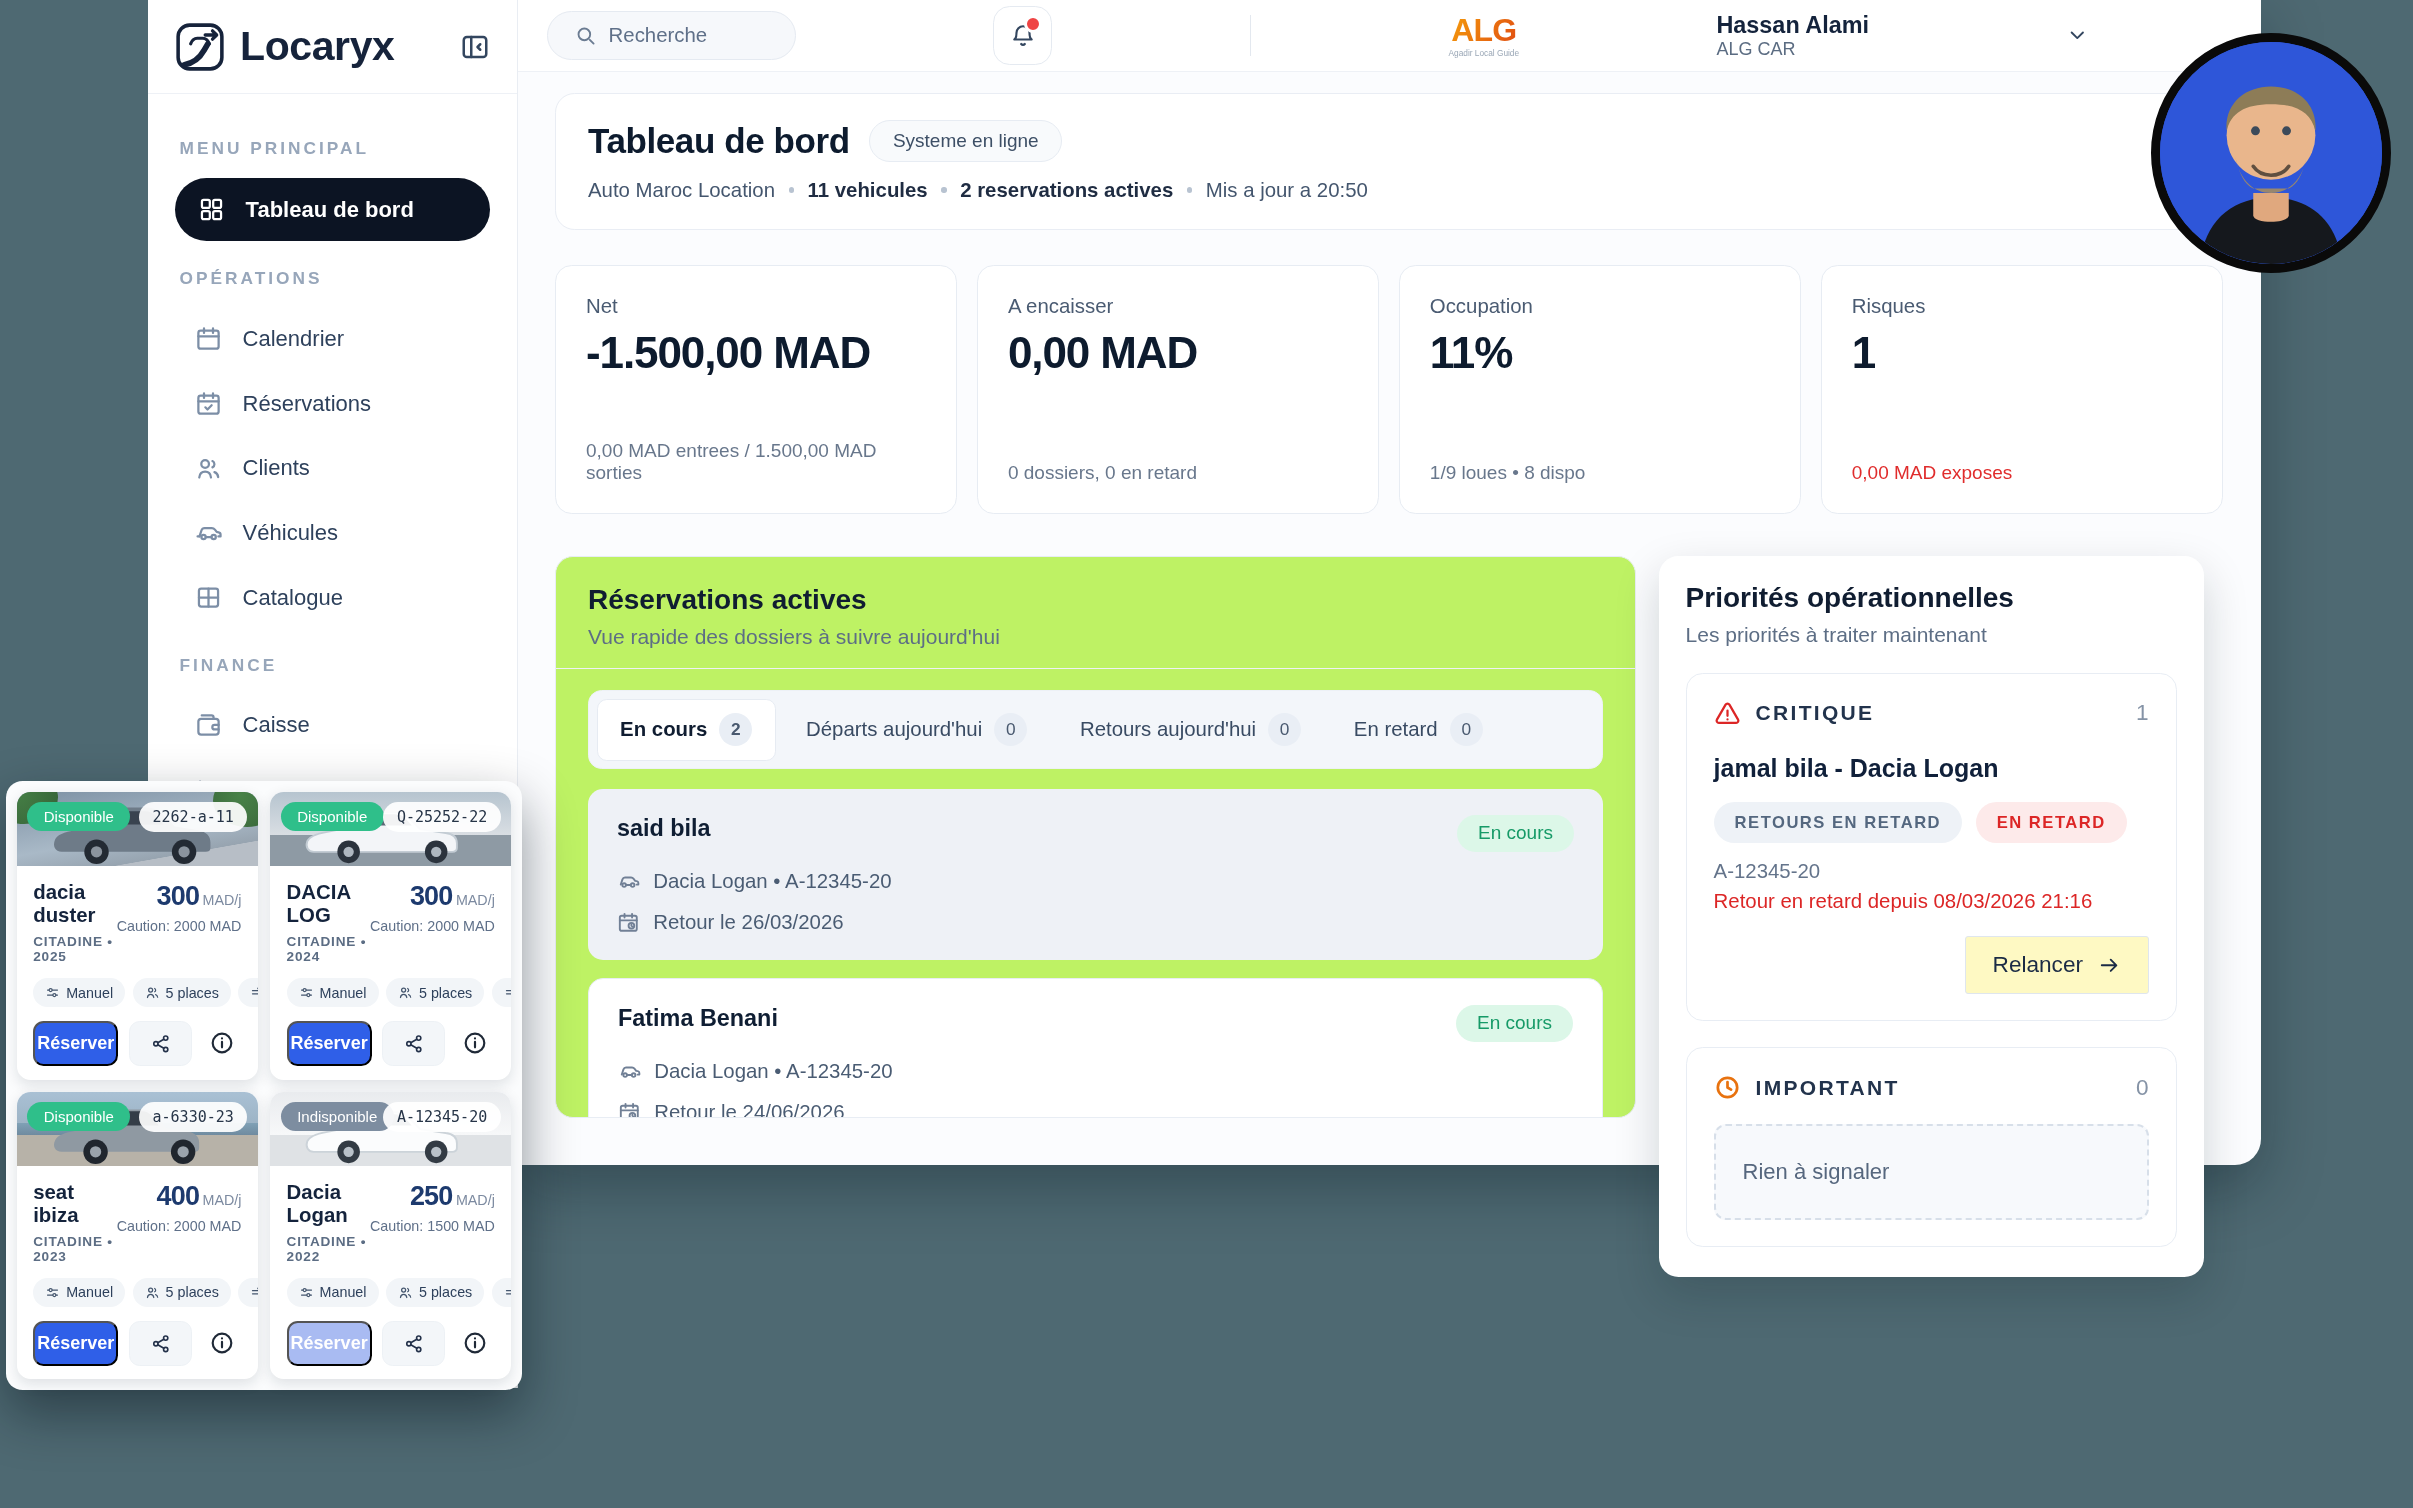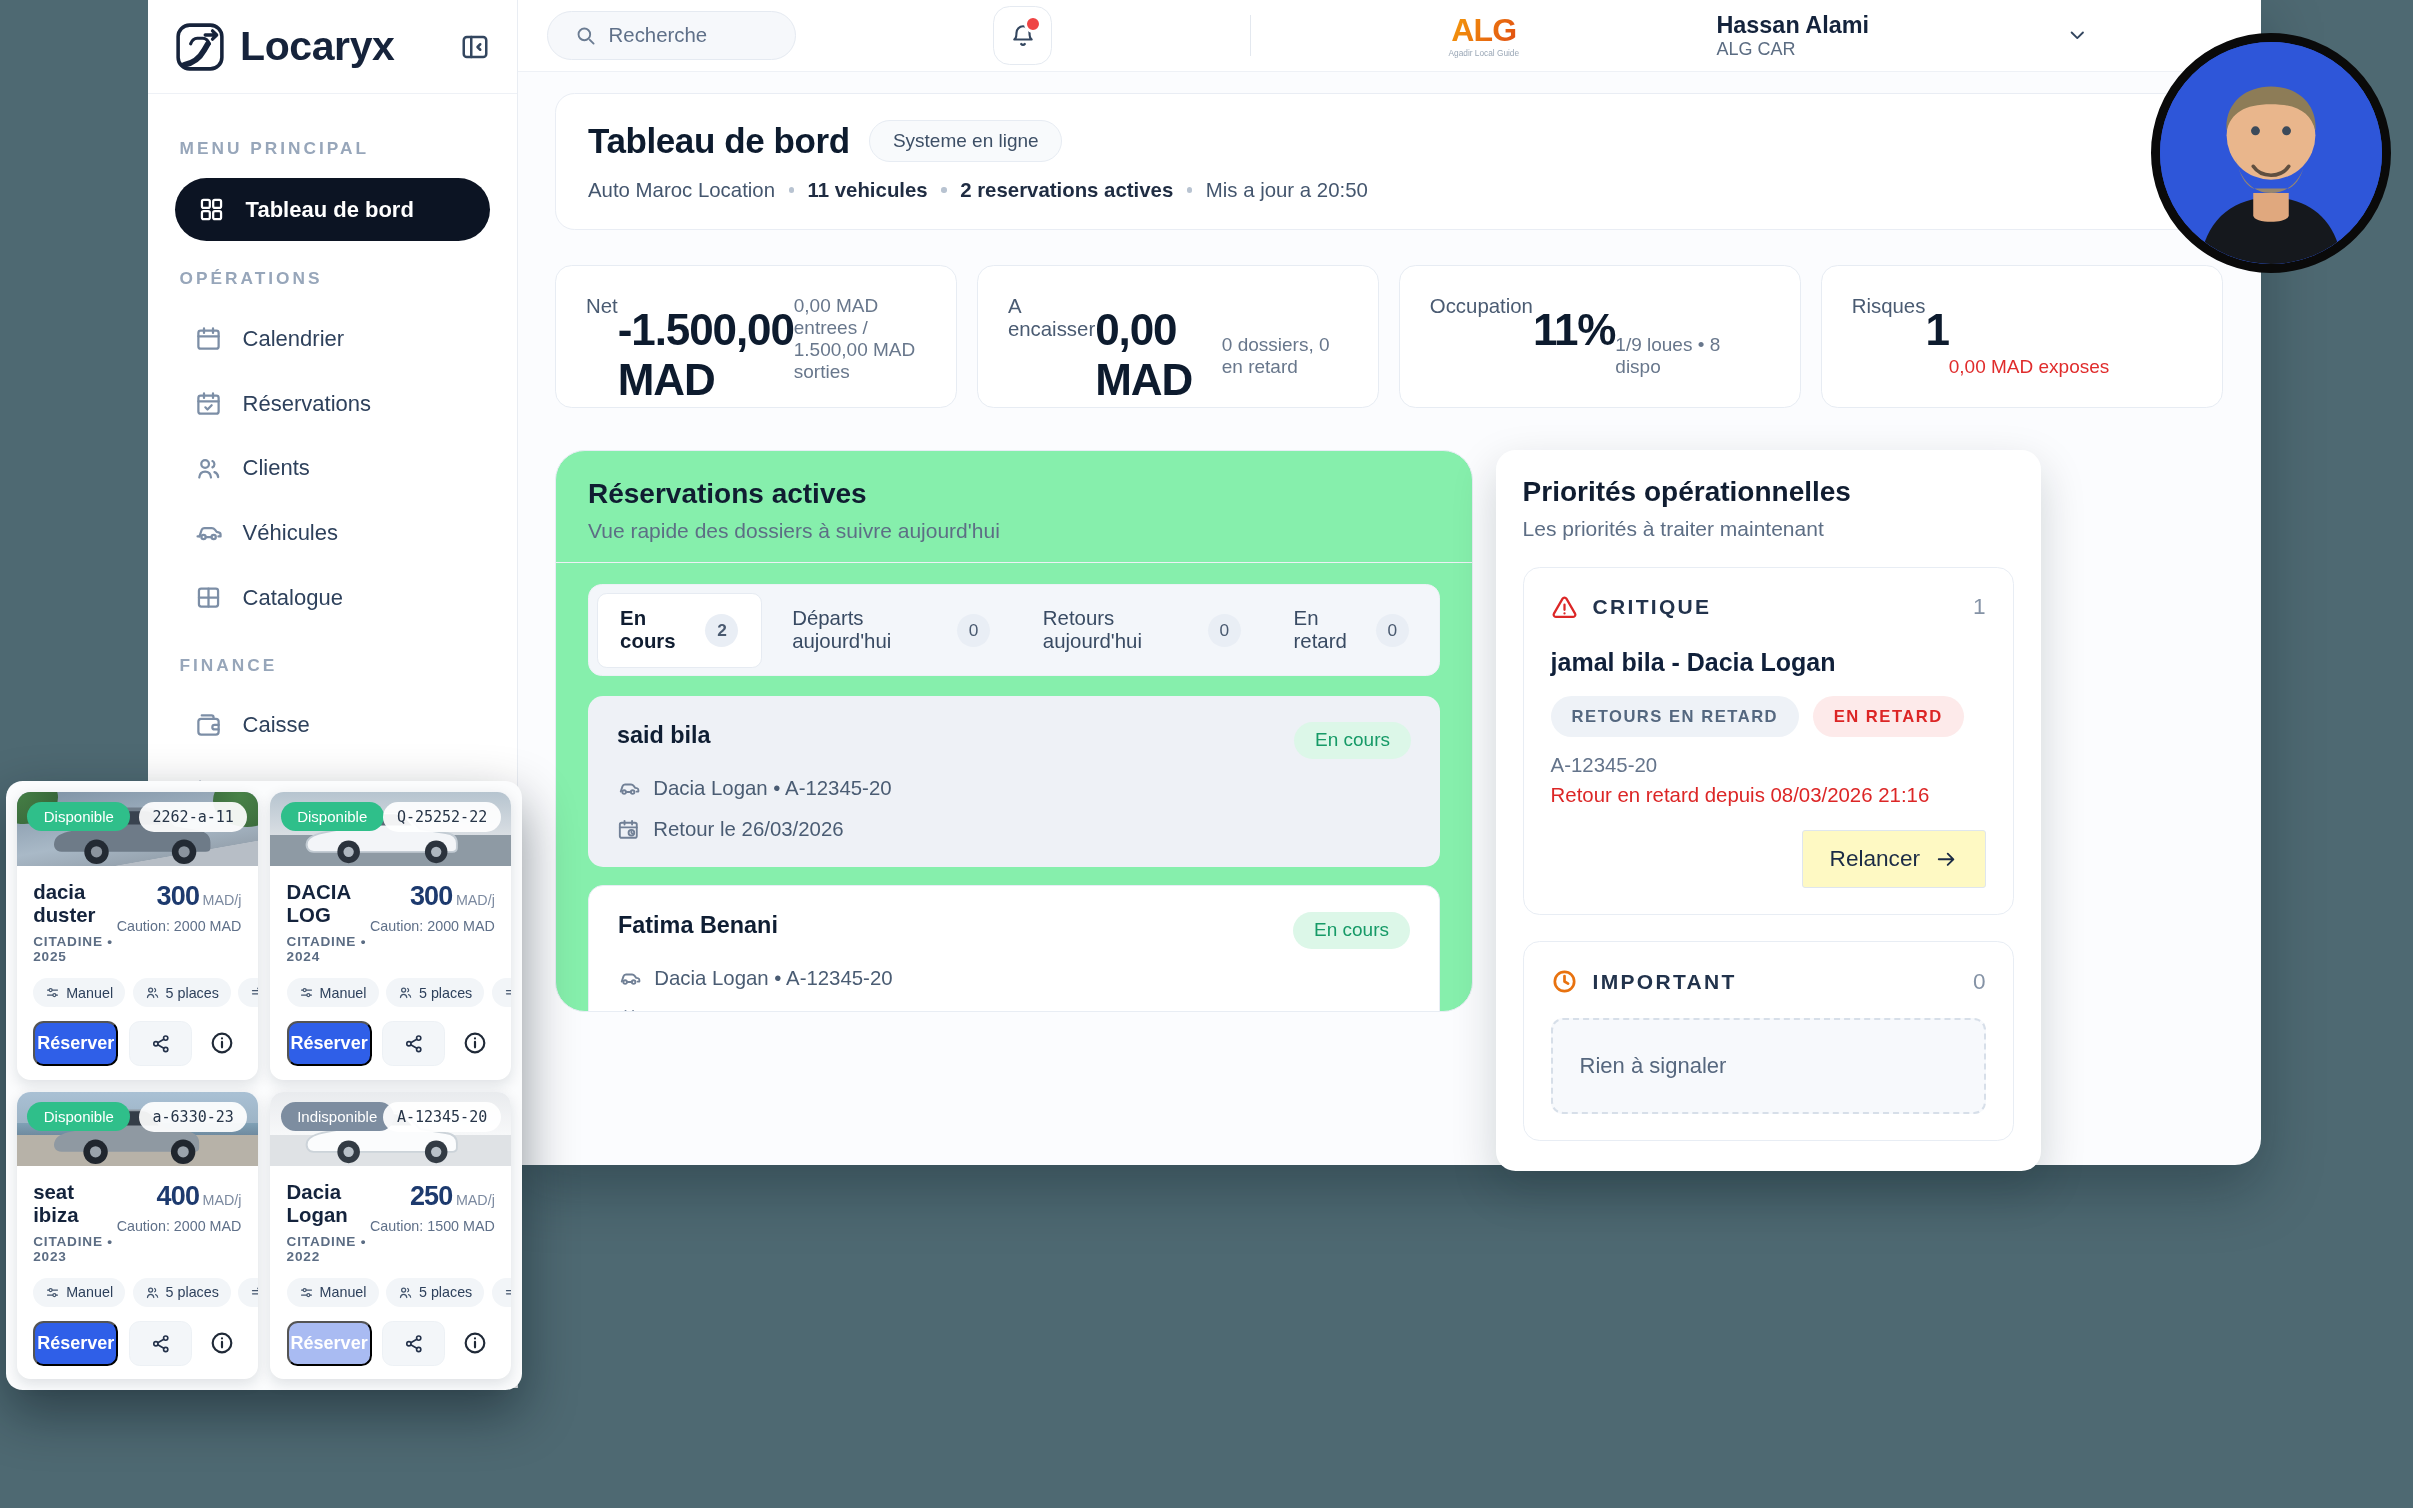--- a/index.html
+++ b/index.html
@@ -49,29 +49,29 @@
   .meta-dot{width:5.3px;height:5.3px;border-radius:50%;background:#b8c3d1}
   .range-tabs{display:inline-flex;background:#f3f6fa;border:1.5px solid #edf1f6;border-radius:13.6px;padding:6.8px;margin-top:22.6px;gap:3px}
   .range-tab{font-size:20.4px;color:#3c4e66;padding:13.6px 39px;border-radius:9.8px}
   .range-tab.active{background:#fff;border:1.5px solid #e6ebf2;font-weight:bold;color:#101d31;box-shadow:0 1.5px 4.5px rgba(20,35,60,.06)}
   .header-actions{display:flex;gap:18px;align-items:flex-start;padding-top:6px}
   .btn-primary{display:flex;align-items:center;gap:12px;background:#2458e6;color:#fff;font-size:22px;font-weight:500;border-radius:15px;padding:19.6px 32px;box-shadow:0 7.5px 18px rgba(36,88,230,.3)}
   .btn-secondary{display:flex;align-items:center;gap:13.6px;background:#fff;border:1.5px solid #dde4ec;color:#1b2b45;font-size:22px;font-weight:500;border-radius:15px;padding:19.6px 27px}
 
   
   .stats-row{display:flex;gap:19.6px;margin-top:35px}
-  .stat-card{flex:1;height:143px;background:#fff;border:1.5px solid #e7ecf3;border-radius:16.6px;padding:29px 30px;display:flex;flex-direction:row}
+  .stat-card{flex:1;height:249px;background:#fff;border:1.5px solid #e7ecf3;border-radius:16.6px;padding:29px 30px;display:flex;flex-direction:column}
   .stat-label{font-size:20.4px;color:#4a5b72}
   .stat-value{font-size:44px;font-weight:bold;letter-spacing:-1.1px;color:#0d1b2e;margin-top:10.6px}
   .stat-sub{font-size:19px;color:#68778c;margin-top:auto}
   .stat-sub.alert{color:#e02c2c}
 
   
   .columns{display:flex;gap:22.6px;margin-top:42px;align-items:flex-start}
-  .res-panel{width:918px;background:#86efac;border:1.5px solid #e8edf4;border-radius:30px;height:562px;overflow:hidden}
+  .res-panel{width:1081px;background:#bef264;border:1.5px solid #e8edf4;border-radius:18px;height:562px;overflow:hidden}
   .panel-head{padding:27px 32px 19.6px;border-bottom:1.5px solid #eef1f6}
   .panel-title{font-size:28px;font-weight:bold;color:#101d31}
   .panel-sub{font-size:21px;color:#5d6e85;margin-top:9px}
   .res-tabs{display:flex;align-items:center;gap:7.5px;background:#f3f6fa;border:1.5px solid #edf1f6;border-radius:13.6px;margin:21px 32px 0;padding:7.5px}
   .res-tab{display:flex;align-items:center;gap:12px;font-size:20.4px;color:#394b63;padding:13.6px 22.6px;border-radius:9.8px}
   .res-tab.active{background:#fff;border:1.5px solid #e6ebf2;font-weight:bold;color:#101d31}
   .count-pill{font-size:17.3px;color:#49596f;background:#e9eef5;border-radius:753px;min-width:33px;height:33px;display:flex;align-items:center;justify-content:center;padding:0 9px}
   .res-list{margin:19.6px 32px 0}
   .res-item{border-radius:15px;padding:26px 29px;margin-bottom:18px}
   .res-item.shaded{background:#eef1f6}

